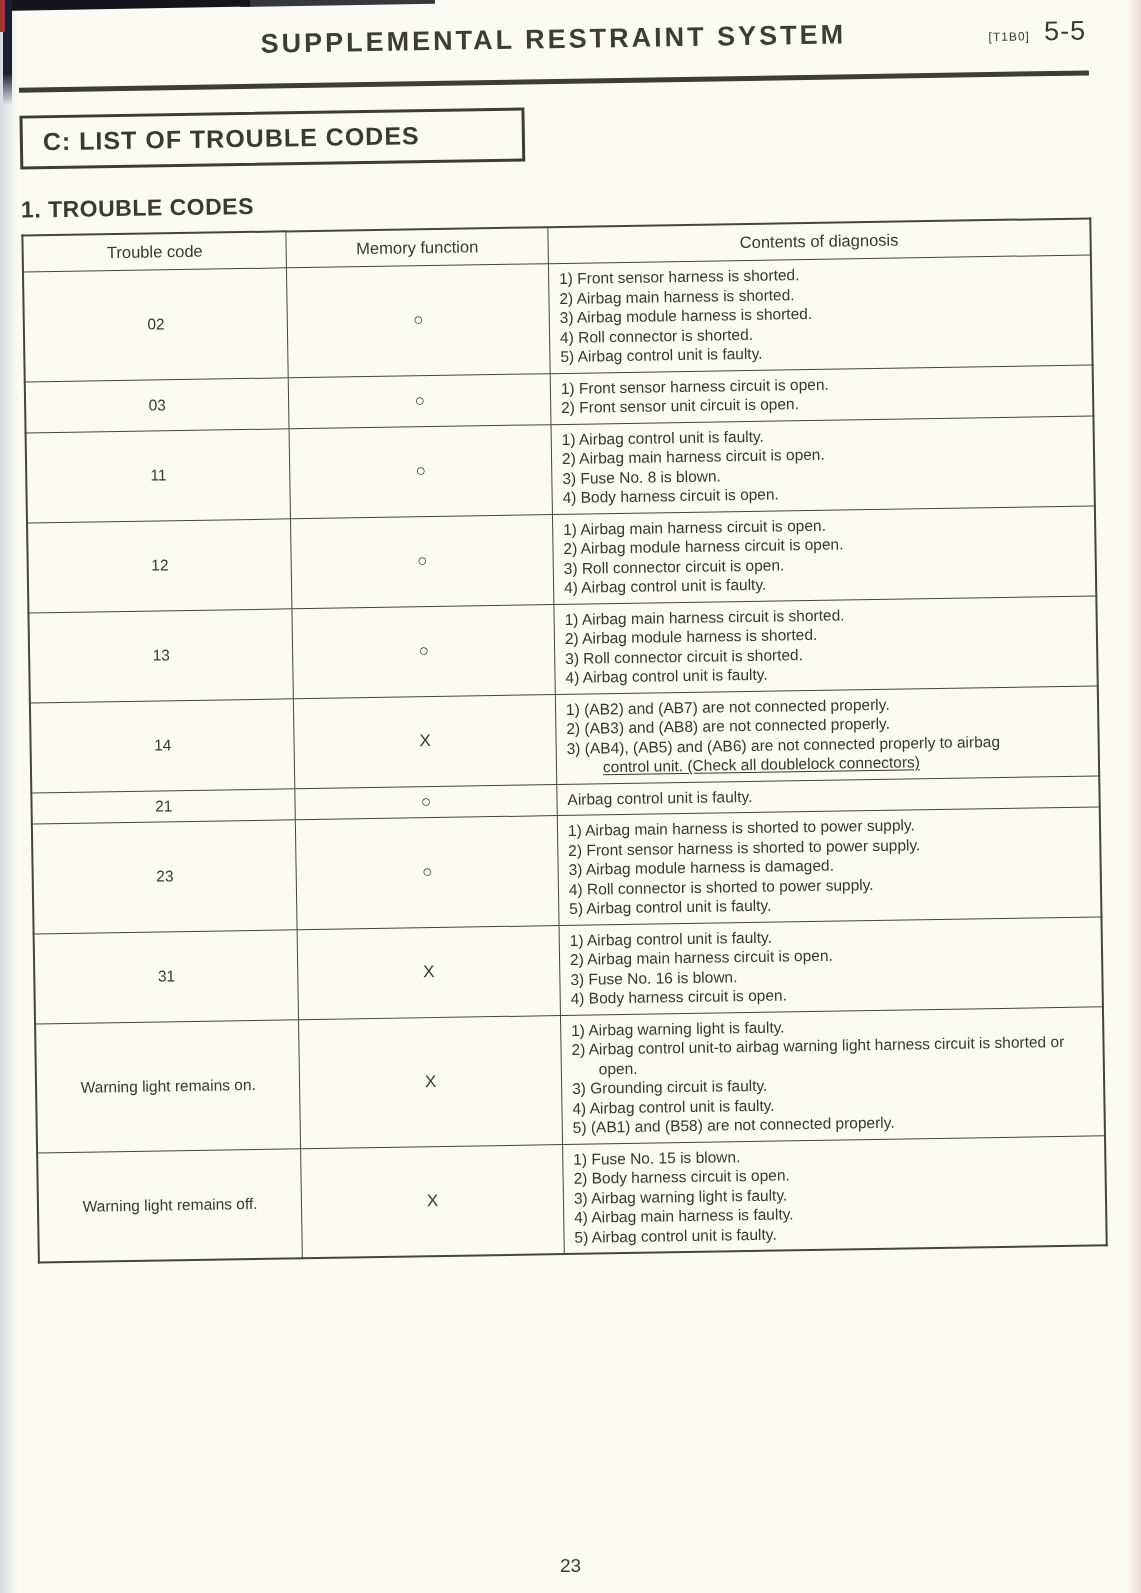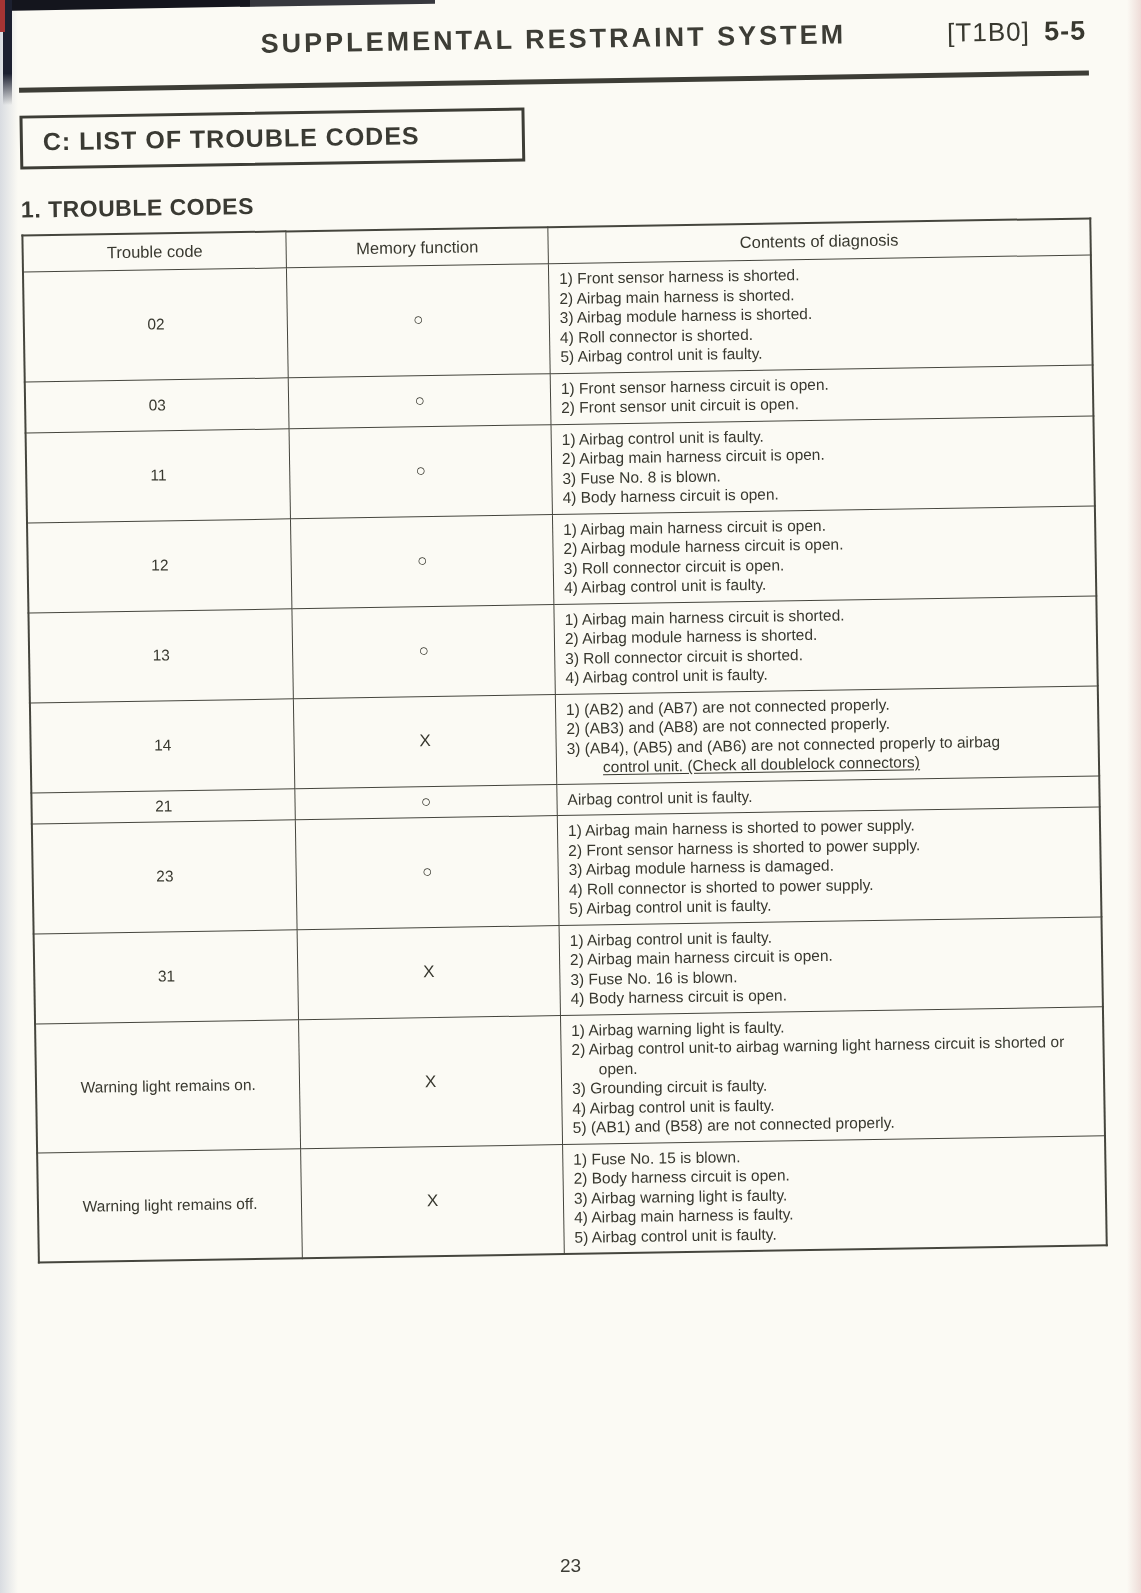--- a/index.html
+++ b/index.html
@@ -50,22 +50,22 @@
     position:absolute; left:18px; top:24px; width:1070px;
     transform:rotate(-0.92deg);
     transform-origin:40px 0;
   }
   .doc-header{position:relative; height:54px;}
   .doc-title{
     text-align:center; font-size:27px; font-weight:bold;
     letter-spacing:3px; color:#3d3d36; padding-top:8px;
   }
   .doc-ref{position:absolute; right:2px; top:8px; white-space:nowrap;}
-  .doc-ref .code{font-size:26px; letter-spacing:1px;}
-  .doc-ref .pageref{font-size:27px; font-weight:bold; margin-left:10px; letter-spacing:1px;margin-top:39px;}
+  .doc-ref .code{font-size:12px; letter-spacing:1px;}
+  .doc-ref .pageref{font-size:27px; font-weight:normal; margin-left:10px; letter-spacing:1px;margin-top:39px;}
   .header-rule{height:5px; background:#3d3d36; margin-top:9px;}
   .section-box{
     margin-top:23px; width:505px; border:3px solid #3d3d36;
     padding:9px 10px 10px 20px;
     font-size:25px; font-weight:bold; letter-spacing:1px; color:#3a3a33;
   }
   .section-heading{
     margin-top:27px; font-size:23px; font-weight:bold; letter-spacing:.5px; color:#3a3a33;
   }
   

